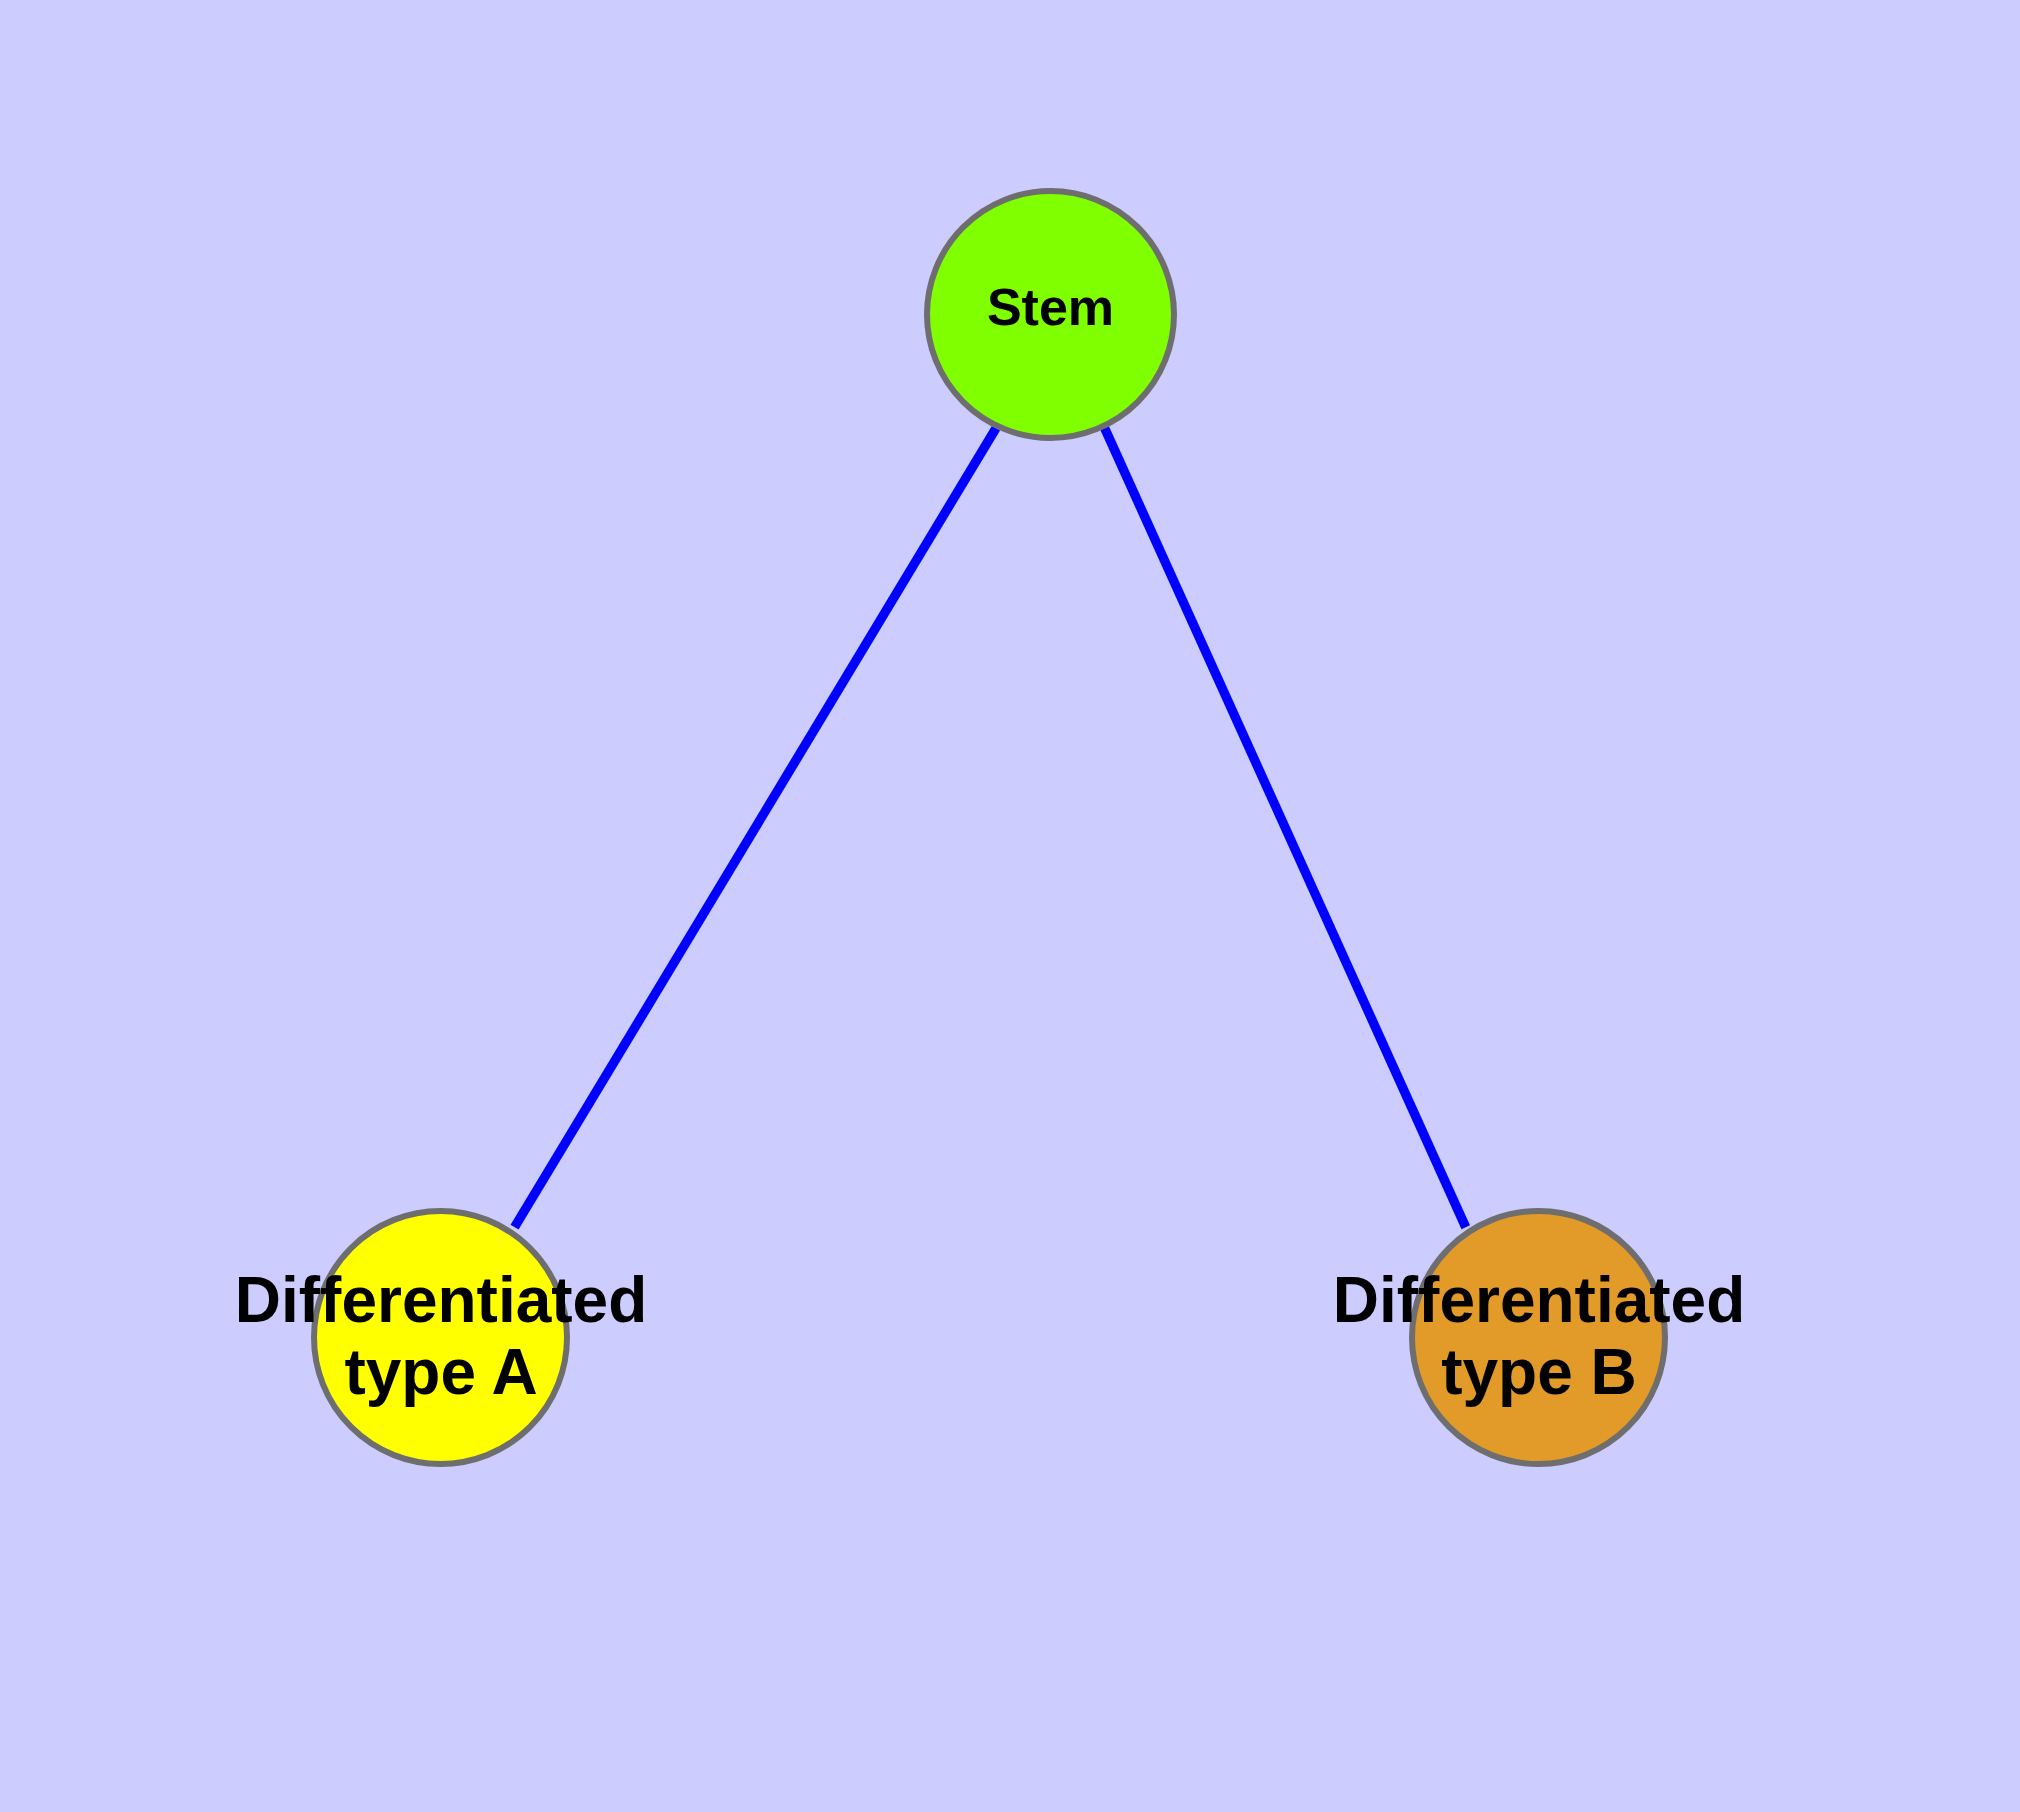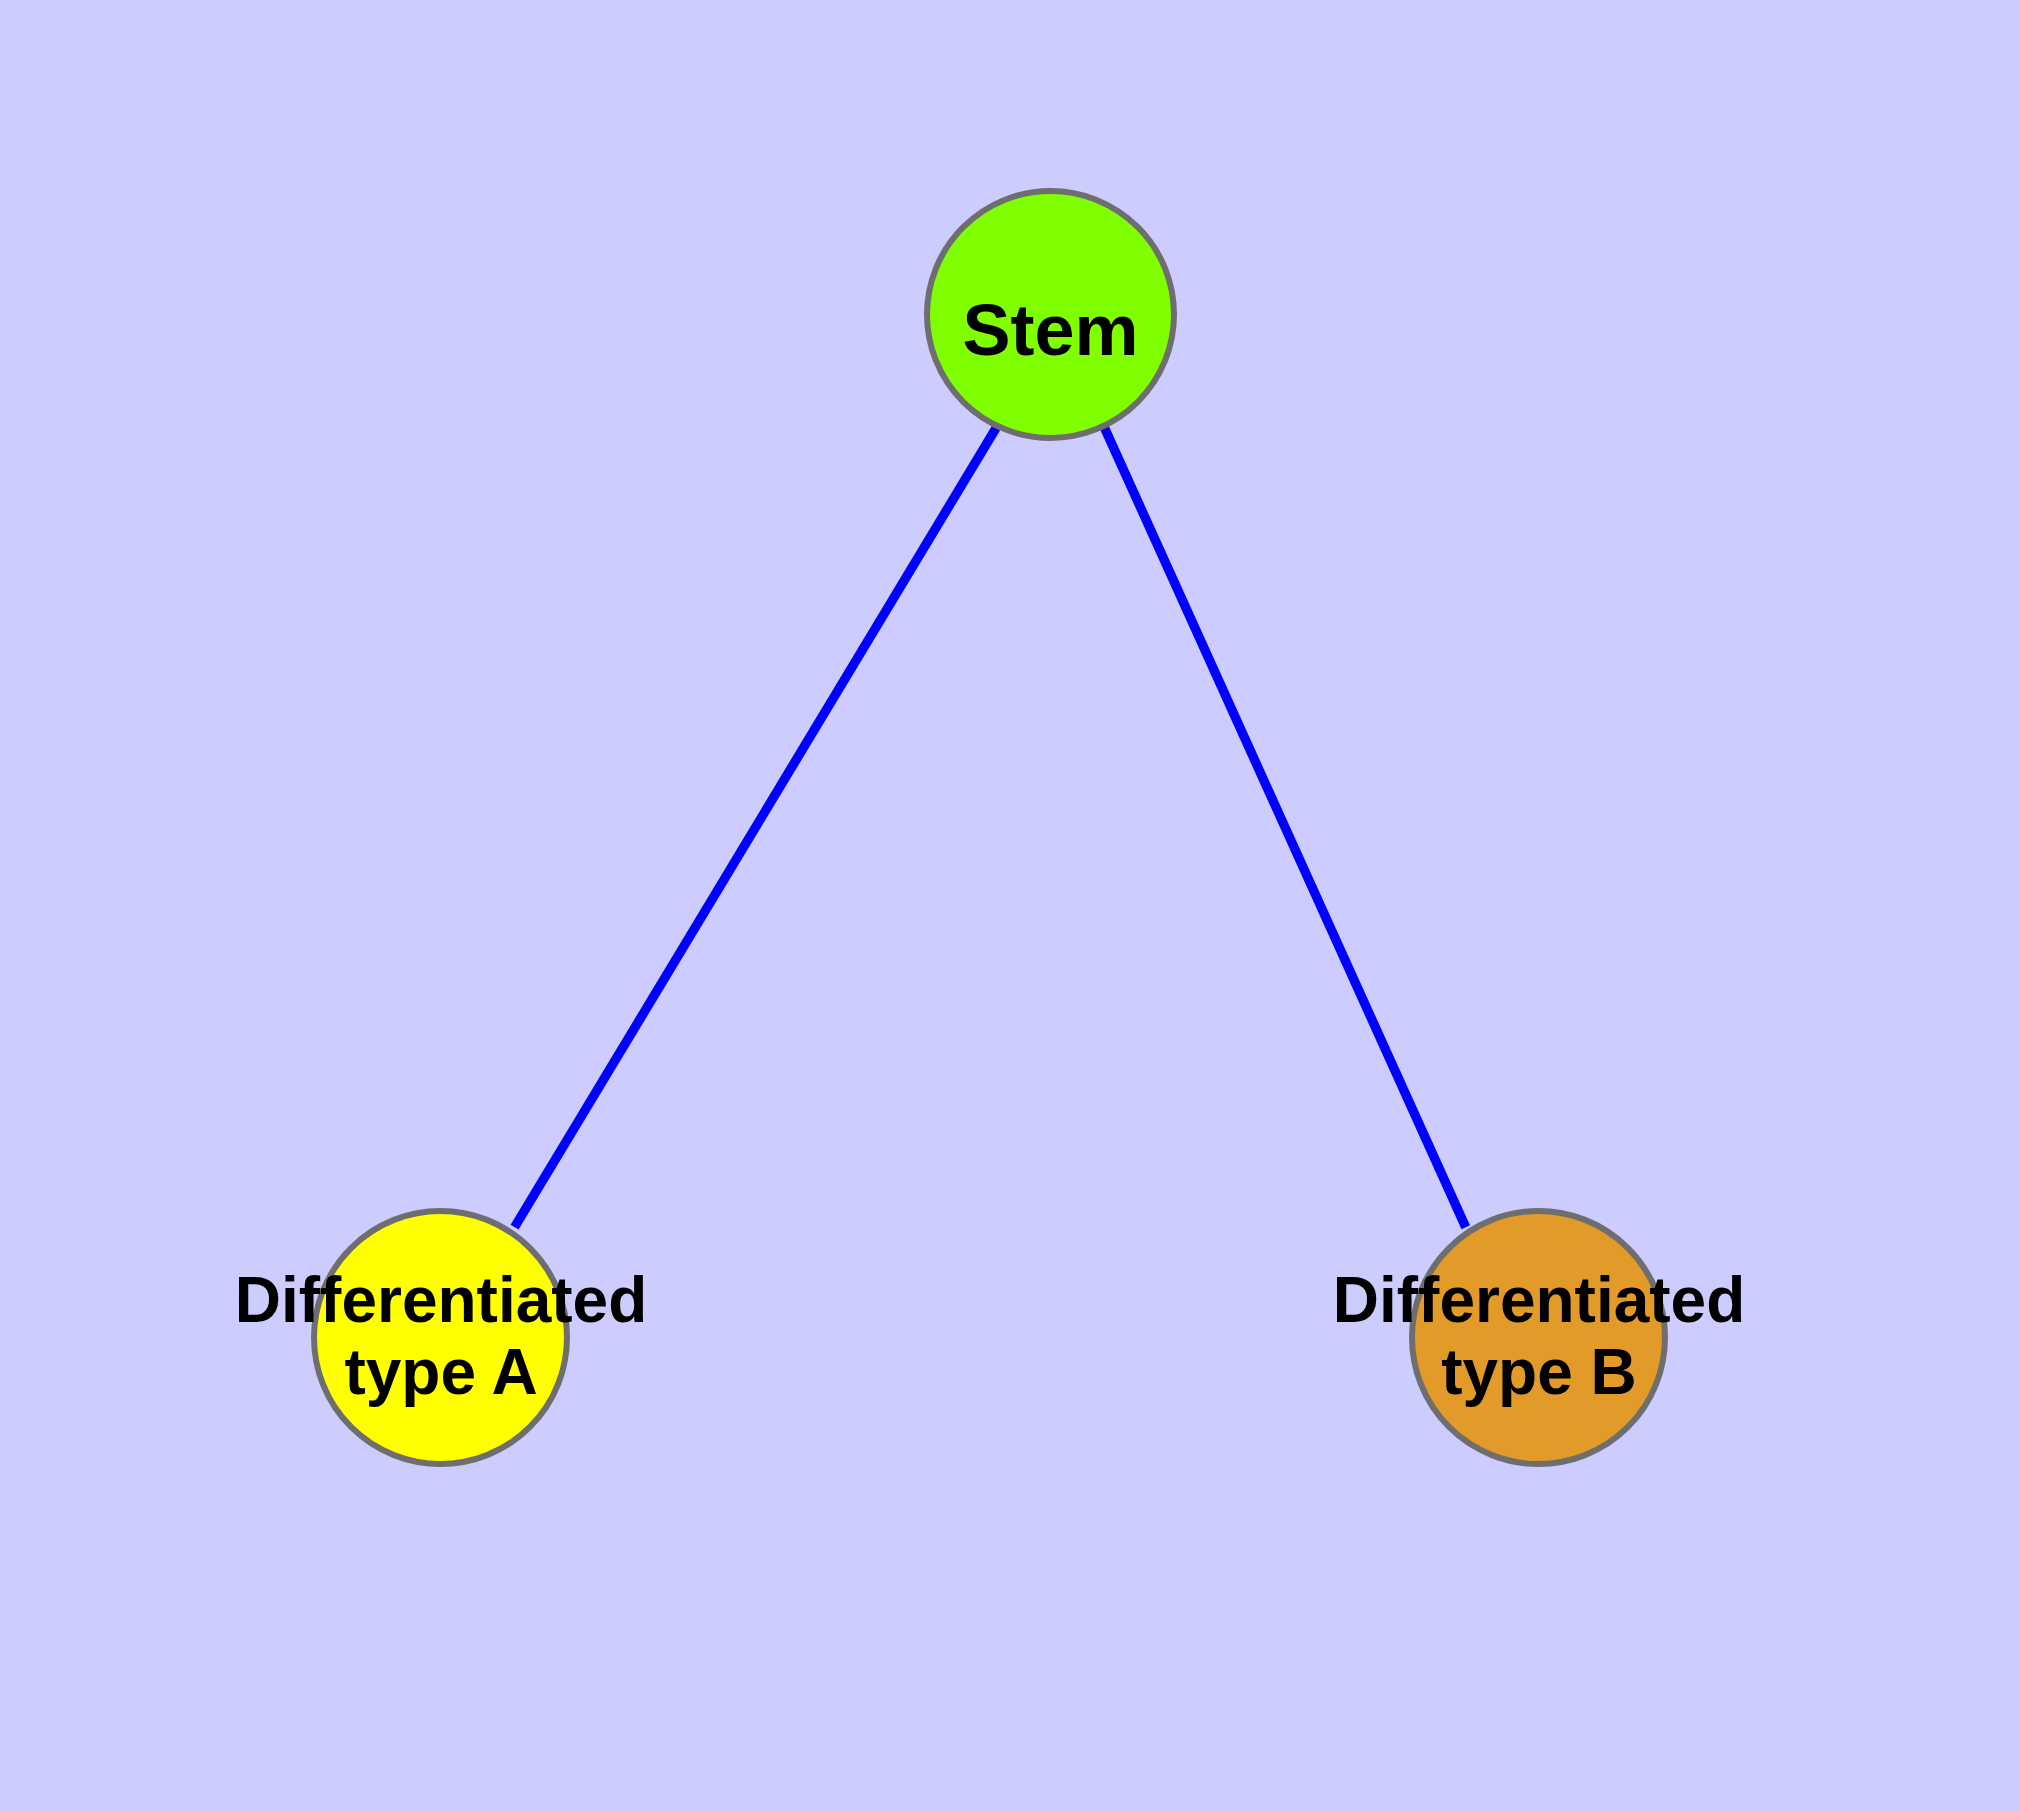--- a/index.html
+++ b/index.html
@@ -72,22 +72,21 @@
     top: 1208px;
     width: 259px;
     height: 259px;
     background: #e29a28;
   }
   
   #label-stem {
     left: 796px;
     top: 270px;
     width: 509px;
-    font-size: 72px;
-    margin-top: 12px;
+    font-size: 52px;
   }
   #label-diff-a {
     left: 102px;
     top: 1244px;
     width: 678px;
     font-size: 64px;
   }
   #label-diff-b {
     left: 1200px;
     top: 1244px;

